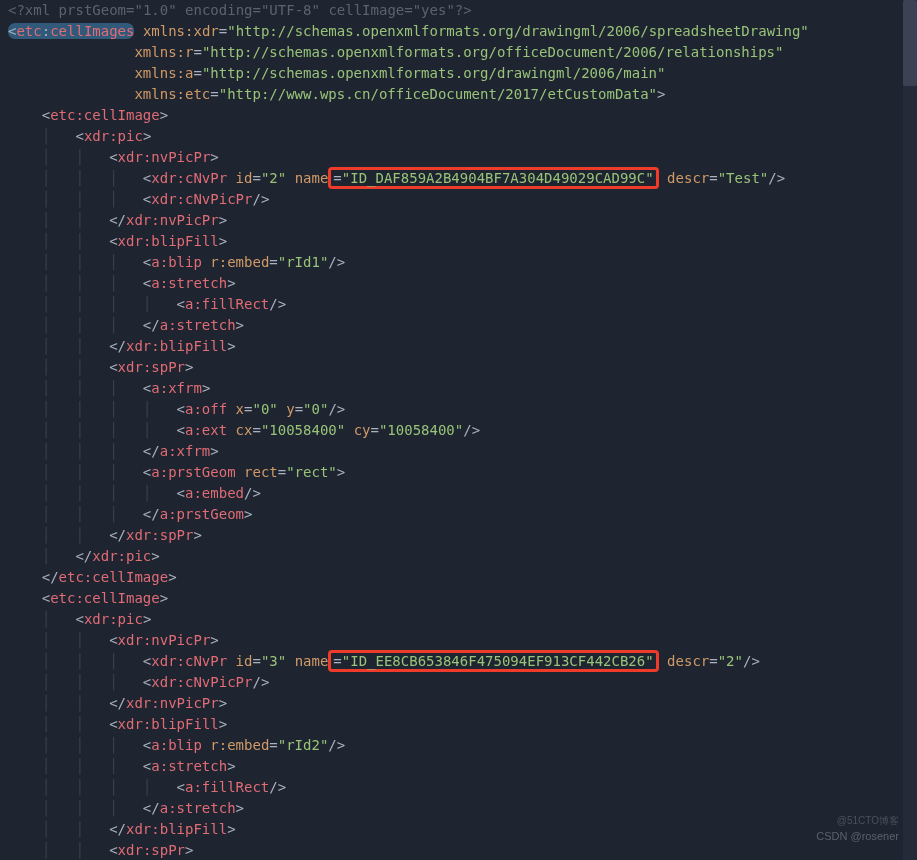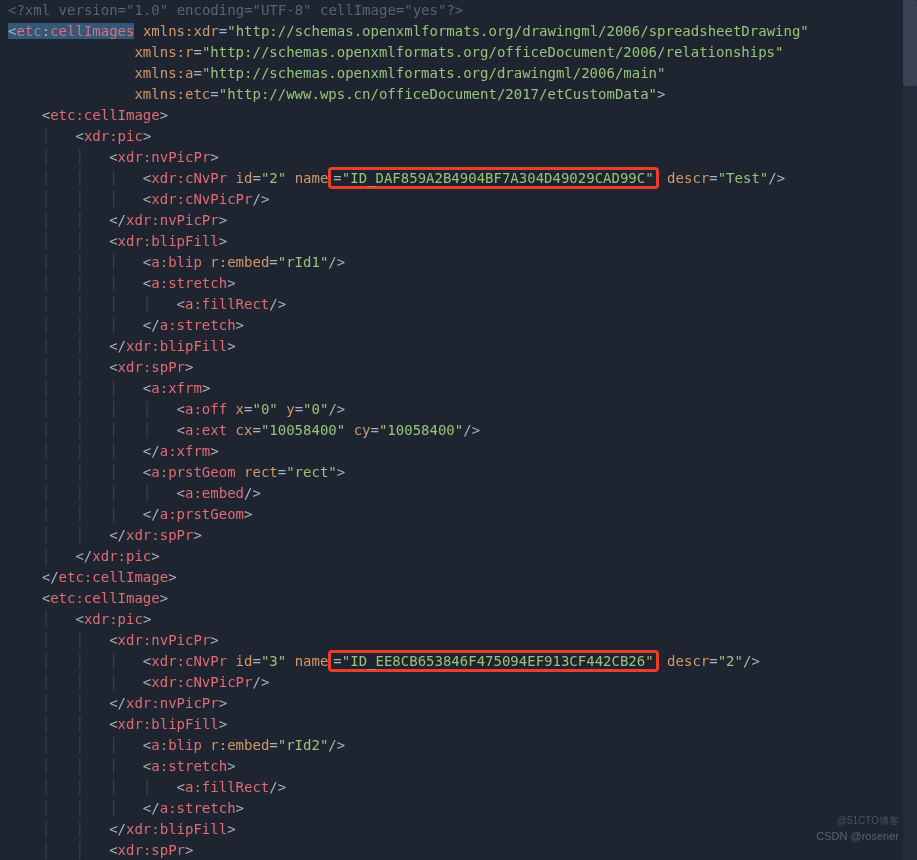--- a/index.html
+++ b/index.html
@@ -23,41 +23,41 @@
     background:#3a4253; border-radius:2px;
   }
   .editor { padding:0 16px 0 8px; }
   pre { white-space:pre; }
   .gray { color:#5c6370; }
   .kw  { color:#e06c75; }
   .sep { color:#abb2bf; }
   .attr { color:#d19a66;text-align:right; }
   .pun  { color:#abb2bf; }
   .str  { color:#98c379; }
-  .hl { background:#31597a; }
+  .hl { background:#31597a;border-radius:7px; }
   .box {
     border:3px solid #ee3b2a;
     border-radius:4px;
     padding:0 2px;
   }
   .guide { color:#3a4150; }
   .wm {
     position:absolute; right:18px; bottom:16px;
     color:#5a626f; font-size:11px; font-family:sans-serif;
   }
   .wm2 {
     position:absolute; right:18px; bottom:32px;
     color:#4b525c; font-size:10px; font-family:Liberation Sans, sans-serif;
   }
 </style>
 </head>
 <body>
 
 <div class="editor">
-<pre><span class="gray">&lt;?</span><span class="gray">xml</span> <span class="gray">version</span><span class="gray">=</span><span class="gray">"1.0"</span> <span class="gray">encoding</span><span class="gray">=</span><span class="gray">"UTF-8"</span> <span class="gray">cellImage</span><span class="gray">=</span><span class="gray">"yes"</span><span class="gray">?&gt;</span>
+<pre><span class="gray">&lt;?</span><span class="gray">xml</span> <span class="gray">prstGeom</span><span class="gray">=</span><span class="gray">"1.0"</span> <span class="gray">encoding</span><span class="gray">=</span><span class="gray">"UTF-8"</span> <span class="gray">cellImage</span><span class="gray">=</span><span class="gray">"yes"</span><span class="gray">?&gt;</span>
 <span class="hl"><span class="sep">&lt;</span><span class="kw">etc</span><span class="sep">:</span><span class="kw">cellImages</span></span> <span class="attr">xmlns:</span><span class="attr">xdr</span><span class="pun">=</span><span class="str">"http://schemas.openxmlformats.org/drawingml/2006/spreadsheetDrawing"</span>
                <span class="attr">xmlns:</span><span class="attr">r</span><span class="pun">=</span><span class="str">"http://schemas.openxmlformats.org/officeDocument/2006/relationships"</span>
                <span class="attr">xmlns:</span><span class="attr">a</span><span class="pun">=</span><span class="str">"http://schemas.openxmlformats.org/drawingml/2006/main"</span>
                <span class="attr">xmlns:</span><span class="attr">etc</span><span class="pun">=</span><span class="str">"http://www.wps.cn/officeDocument/2017/etCustomData"</span><span class="sep">&gt;</span>
 <span class="guide">    </span><span class="sep">&lt;</span><span class="kw">etc:cellImage</span><span class="sep">&gt;</span>
 <span class="guide">    │   </span><span class="sep">&lt;</span><span class="kw">xdr:pic</span><span class="sep">&gt;</span>
 <span class="guide">    │   │   </span><span class="sep">&lt;</span><span class="kw">xdr:nvPicPr</span><span class="sep">&gt;</span>
 <span class="guide">    │   │   │   </span><span class="sep">&lt;</span><span class="kw">xdr:cNvPr</span> <span class="attr">id</span><span class="pun">=</span><span class="str">"2"</span> <span class="attr">name</span><span class="box"><span class="pun">=</span><span class="str">"ID_DAF859A2B4904BF7A304D49029CAD99C"</span></span> <span class="attr">descr</span><span class="pun">=</span><span class="str">"Test"</span><span class="sep">/&gt;</span>
 <span class="guide">    │   │   │   </span><span class="sep">&lt;</span><span class="kw">xdr:cNvPicPr</span><span class="sep">/&gt;</span>
 <span class="guide">    │   │   </span><span class="sep">&lt;/</span><span class="kw">xdr:nvPicPr</span><span class="sep">&gt;</span>

